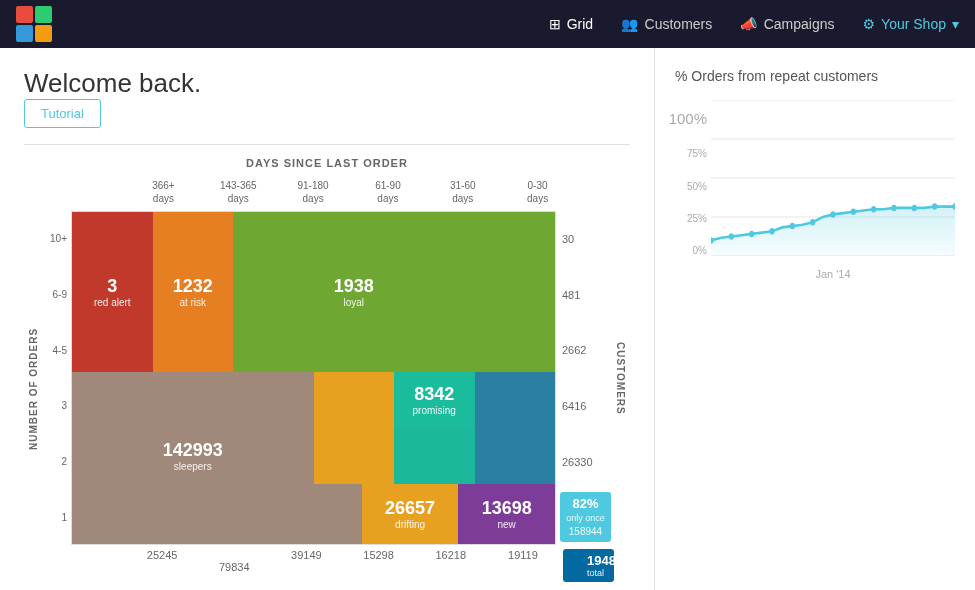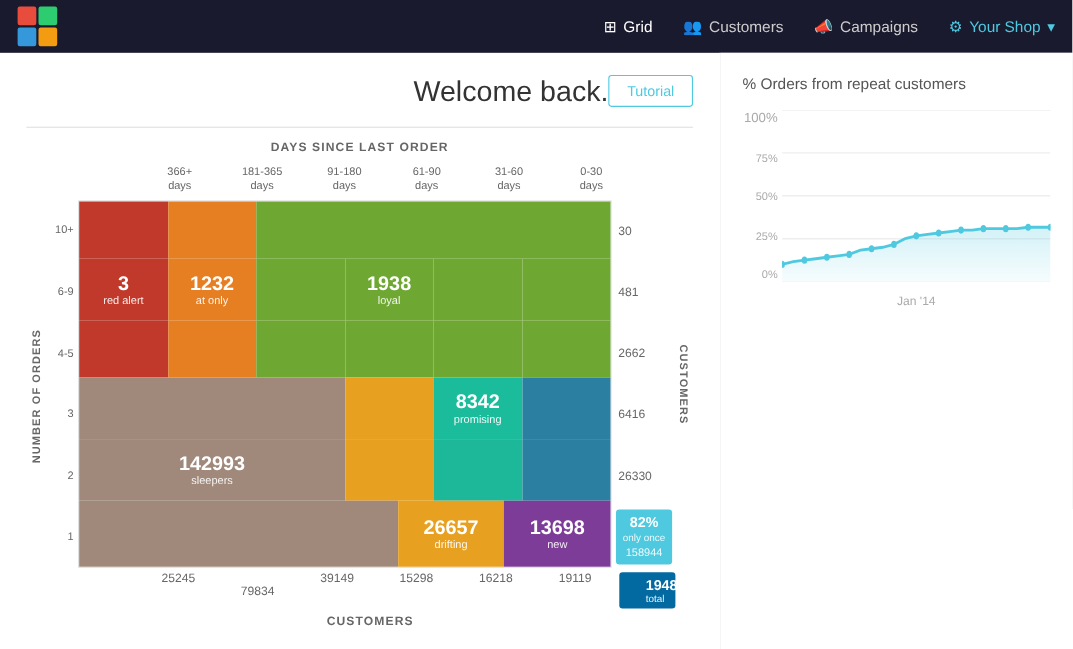--- a/index.html
+++ b/index.html
@@ -30,21 +30,21 @@
     .nav-icon { font-size: 14px; }
     .nav-item.your-shop { color: #4ec9e0; }
 
     
     .main-layout { display: flex; height: calc(590px - 48px); }
 
     
     .left-panel { flex: 1; padding: 20px 24px; background: #fff; border-right: 1px solid #e0e0e0; overflow: auto; }
 
     
-    .welcome-header { display: flex; align-items: flex-start; justify-content: flex-end; margin-bottom: 16px; }
+    .welcome-header { display: flex; align-items: flex-start; justify-content: flex-end; margin-bottom: 16px; flex-direction: column; }
     .welcome-title { font-size: 26px; font-weight: 300; color: #333; }
     .tutorial-btn { border: 1px solid #4ec9e0; background: transparent; color: #4ec9e0; padding: 6px 16px; border-radius: 3px; font-size: 13px; cursor: pointer; }
 
     .divider { border: none; border-top: 1px solid #e0e0e0; margin-bottom: 12px; }
 
     
     .grid-container { position: relative; }
     .grid-title { text-align: center; font-size: 11px; letter-spacing: 1px; color: #666; margin-bottom: 8px; font-weight: 600; }
 
     .grid-table-wrap { display: flex; }
@@ -155,21 +155,21 @@
       <div class="grid-table-wrap">
 
         <div class="y-axis-label">NUMBER OF ORDERS</div>
 
         <div class="grid-main">
 
           <div style="display:flex; margin-left:28px;">
             <div style="width:55px;"></div>
             <div style="flex:1; display:grid; grid-template-columns: repeat(6,1fr);">
               <div class="col-header"><span>366+</span><br><span>days</span></div>
-              <div class="col-header"><span>181-365</span><br><span>days</span></div>
+              <div class="col-header"><span>143-365</span><br><span>days</span></div>
               <div class="col-header"><span>91-180</span><br><span>days</span></div>
               <div class="col-header"><span>61-90</span><br><span>days</span></div>
               <div class="col-header"><span>31-60</span><br><span>days</span></div>
               <div class="col-header"><span>0-30</span><br><span>days</span></div>
             </div>
             <div style="width:55px;"></div>
           </div>
 
           <div style="display:flex;">
 
@@ -190,21 +190,21 @@
                 <div class="cell" style="background:#6ea832; flex:4;"></div>
               </div>
 
               <div style="display:flex; flex:1; min-height:56px;">
                 <div class="cell cell-red">
                   <span class="cell-value">3</span>
                   <span class="cell-label">red alert</span>
                 </div>
                 <div class="cell cell-orange">
                   <span class="cell-value">1232</span>
-                  <span class="cell-label">at only</span>
+                  <span class="cell-label">at risk</span>
                 </div>
                 <div class="cell" style="background:#6ea832;"></div>
                 <div class="cell" style="background:#6ea832;">
                   <span class="cell-value">1938</span>
                   <span class="cell-label">loyal</span>
                 </div>
                 <div class="cell" style="background:#6ea832;"></div>
                 <div class="cell" style="background:#6ea832;"></div>
               </div>
 
@@ -294,21 +294,21 @@
     </div>
 
   </div>
 
   <div class="right-panel">
     <div class="chart-title">% Orders from repeat customers</div>
 
     <div style="position:relative; width:100%; height:180px;">
 
       <div style="position:absolute; left:0; top:0; bottom:24px; width:36px; display:flex; flex-direction:column; justify-content:space-between; align-items:flex-end; padding-right:4px;">
-        <span style="font-size:12px; color:#aaa;">100%</span>
+        <span style="font-size:15px; color:#aaa;margin-top:10px;">100%</span>
         <span style="font-size:10px; color:#aaa;">75%</span>
         <span style="font-size:10px; color:#aaa;">50%</span>
         <span style="font-size:10px; color:#aaa;">25%</span>
         <span style="font-size:10px; color:#aaa;">0%</span>
       </div>
 
       <svg style="position:absolute; left:36px; right:0; top:0; bottom:24px; width:calc(100% - 36px); height:156px;" viewBox="0 0 240 120" preserveAspectRatio="none">
 
         <line x1="0" y1="0" x2="240" y2="0" stroke="#eee" stroke-width="1"></line>
         <line x1="0" y1="30" x2="240" y2="30" stroke="#eee" stroke-width="1"></line>

